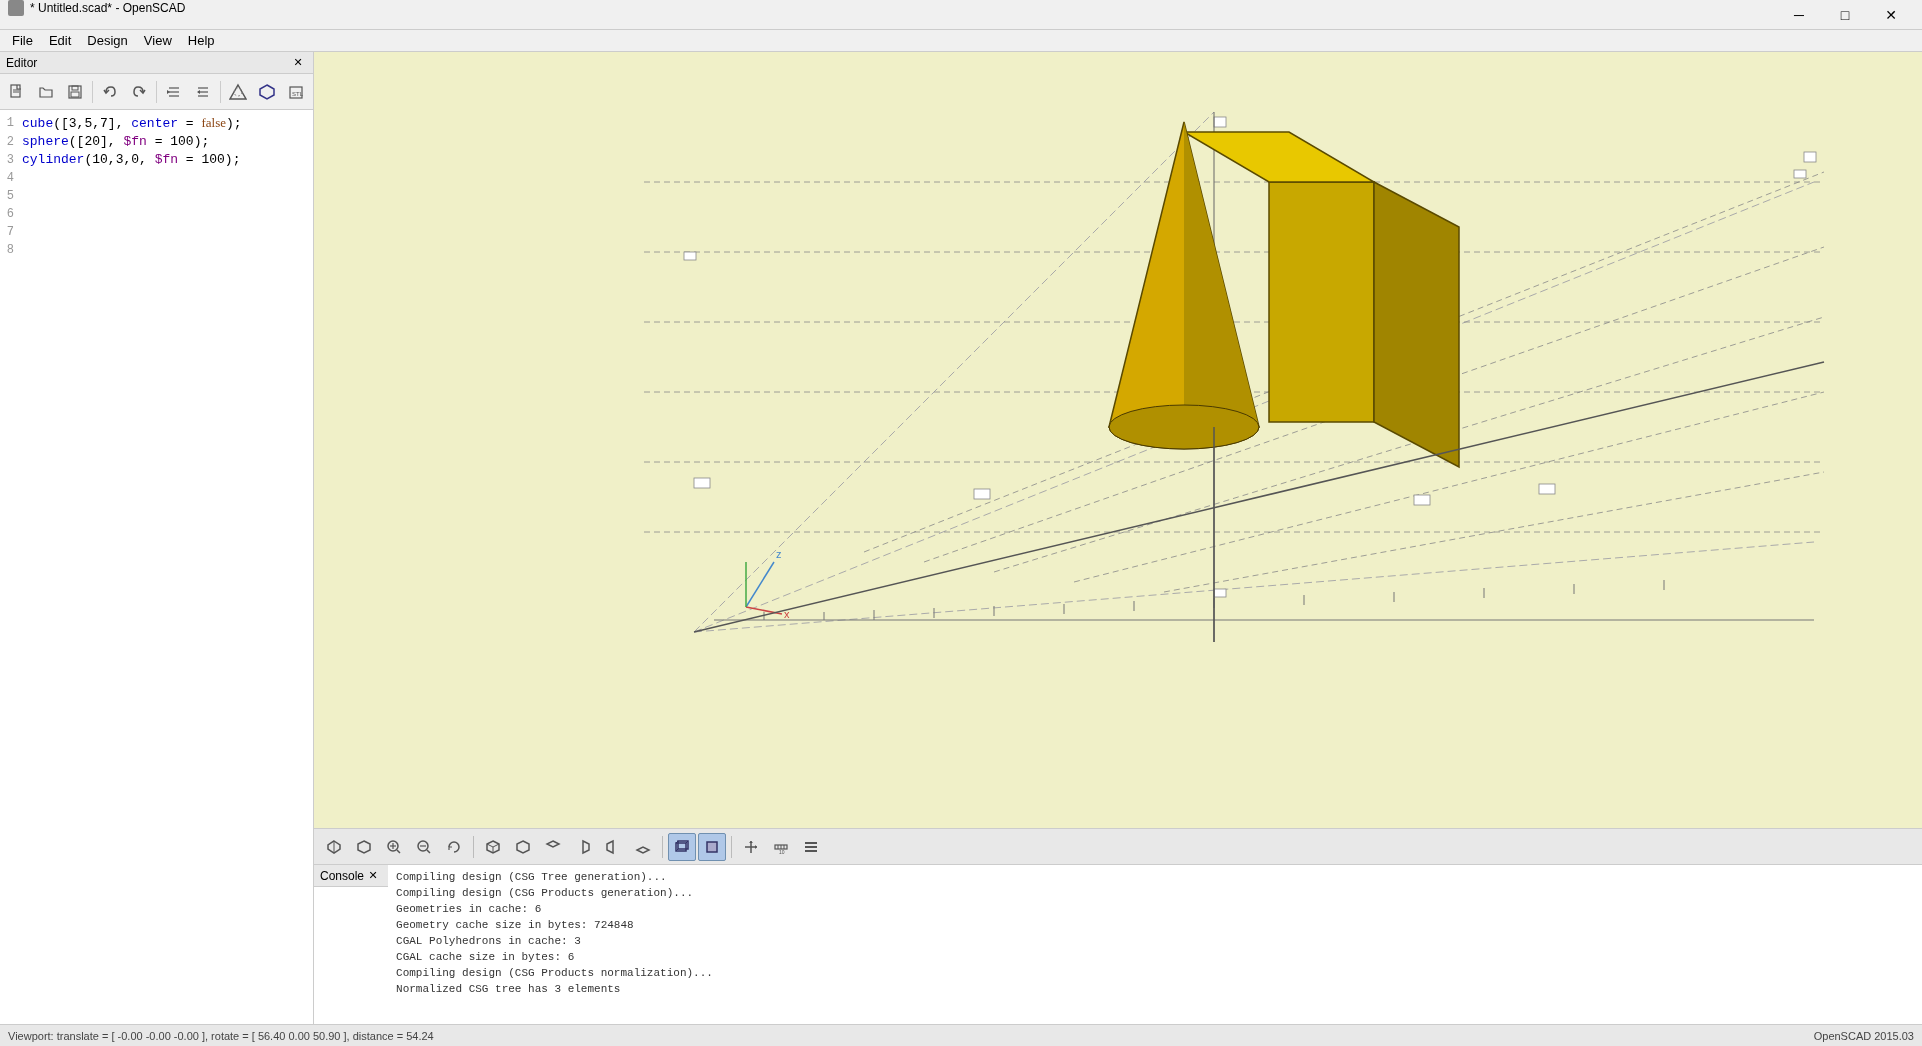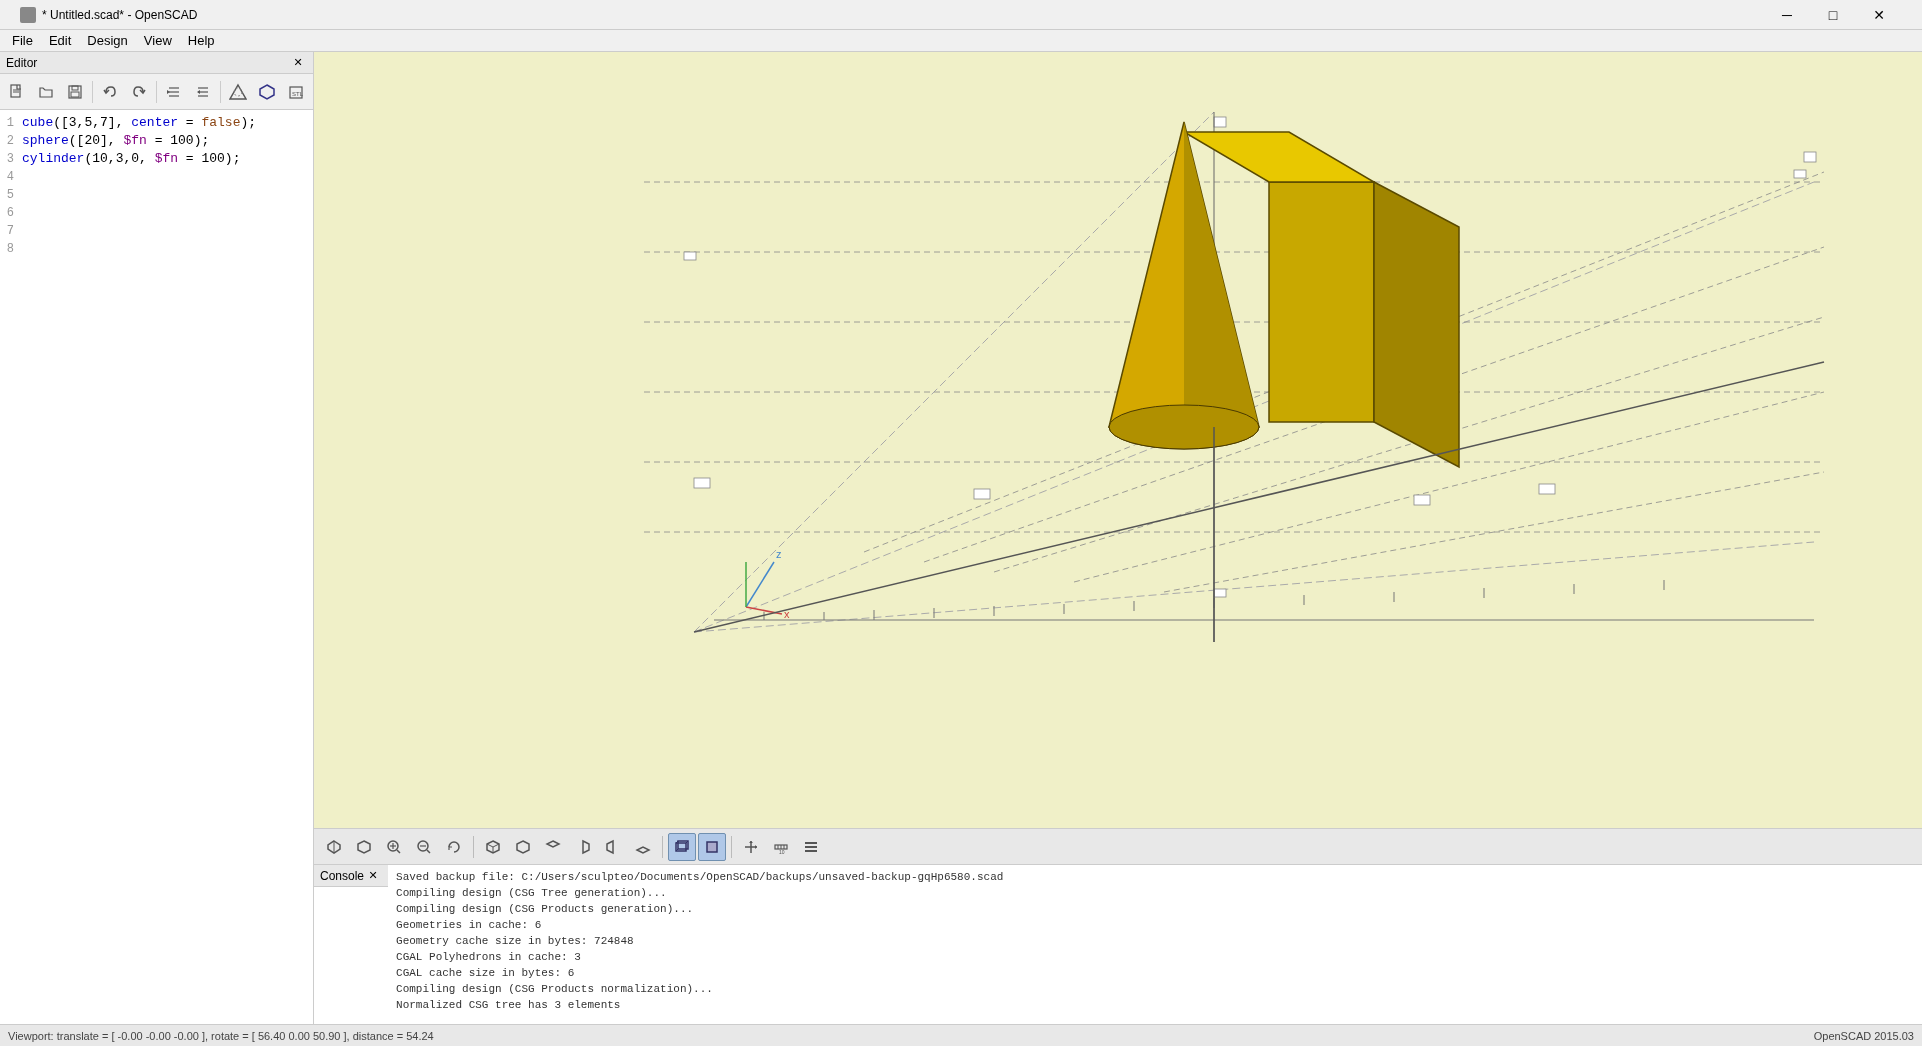--- a/index.html
+++ b/index.html
@@ -1,21 +1,21 @@
 <!DOCTYPE html>
 <html><head>
   <meta charset="utf-8">
   <style>
     * { margin: 0; padding: 0; box-sizing: border-box; }
     body { width: 1922px; height: 1046px; overflow: hidden; font-family: 'Segoe UI', Arial, sans-serif; font-size: 12px; background: #f0f0f0; display: flex; flex-direction: column; }
 
     
     #titlebar {
-      height: 30px; background: #f0f0f0; display: flex; align-items: center;
-      justify-content: space-between; padding: 0 20px; border-bottom: 1px solid #ccc;
+      height: 30px; background: #f0f0f0; display: flex; align-items: flex-start;
+      justify-content: space-between; padding: 0 8px; border-bottom: 1px solid #ccc;
       user-select: none;
     }
     #titlebar-left { display: flex; align-items: center; gap: 6px; font-size: 12px; }
     #titlebar-left .app-icon { width: 16px; height: 16px; background: #888; border-radius: 2px; }
     #titlebar-controls { display: flex; gap: 0; }
     .title-btn { width: 46px; height: 30px; background: transparent; border: none; cursor: pointer; font-size: 14px; display: flex; align-items: center; justify-content: center; }
 
     
     #menubar {
       height: 22px; background: #f0f0f0; display: flex; align-items: center;
@@ -51,21 +51,21 @@
       flex: 1; background: white; overflow: auto; padding: 4px 0;
       font-family: 'Courier New', monospace; font-size: 13px;
     }
     .editor-line { display: flex; min-height: 18px; }
     .line-num {
       width: 18px; min-width: 18px; color: #999; text-align: right;
       padding-right: 4px; font-size: 12px; line-height: 18px; user-select: none;
     }
     .line-content { padding-left: 4px; line-height: 18px; white-space: pre; }
     .kw-blue { color: #0000cc; text-align: right; }
-    .kw-brown { color: #8b4513; }
+    .kw-brown { color: #8b4513; font-family: Liberation Serif, serif; }
     .kw-purple { color: #800080; }
 
     
     #viewport-area {
       flex: 1; display: flex; flex-direction: column; overflow: hidden;
     }
     #viewport {
       flex: 1; background: #f5f5d0; position: relative; overflow: hidden;
     }
 
@@ -430,21 +430,20 @@
           </svg>
       </button>
     </div>
 
     <div id="console-panel">
       <div id="console-header">
         <span>Console</span>
         <button class="toolbar-btn" style="width:18px;height:18px;font-size:11px;">✕</button>
       </div>
       <div id="console-content">
-        <div>Saved backup file: C:/Users/sculpteo/Documents/OpenSCAD/backups/unsaved-backup-gqHp6580.scad</div>
         <div>Compiling design (CSG Tree generation)...</div>
         <div>Compiling design (CSG Products generation)...</div>
         <div>Geometries in cache: 6</div>
         <div>Geometry cache size in bytes: 724848</div>
         <div>CGAL Polyhedrons in cache: 3</div>
         <div>CGAL cache size in bytes: 6</div>
         <div>Compiling design (CSG Products normalization)...</div>
         <div>Normalized CSG tree has 3 elements</div>
 
       </div>

